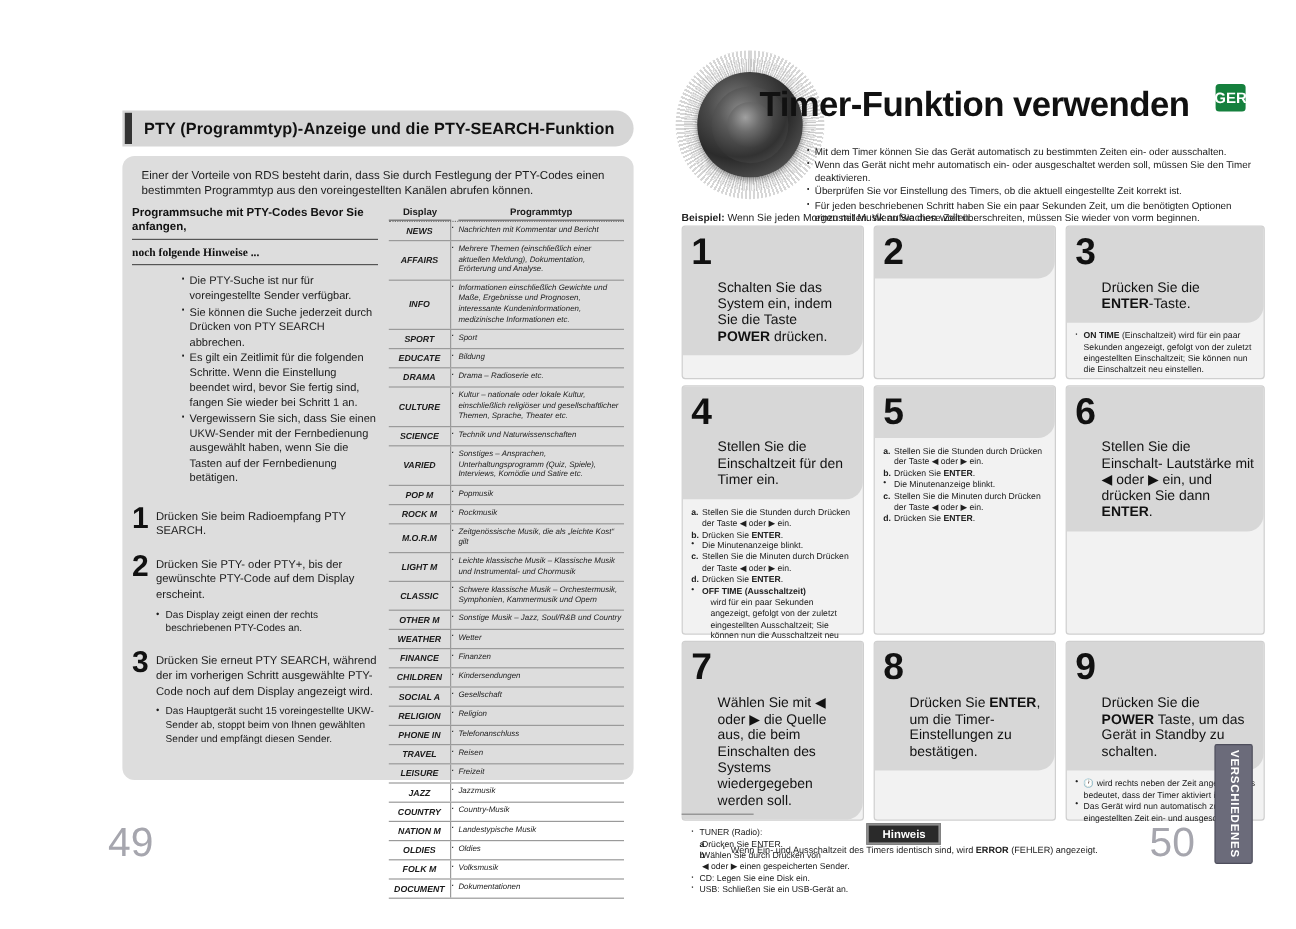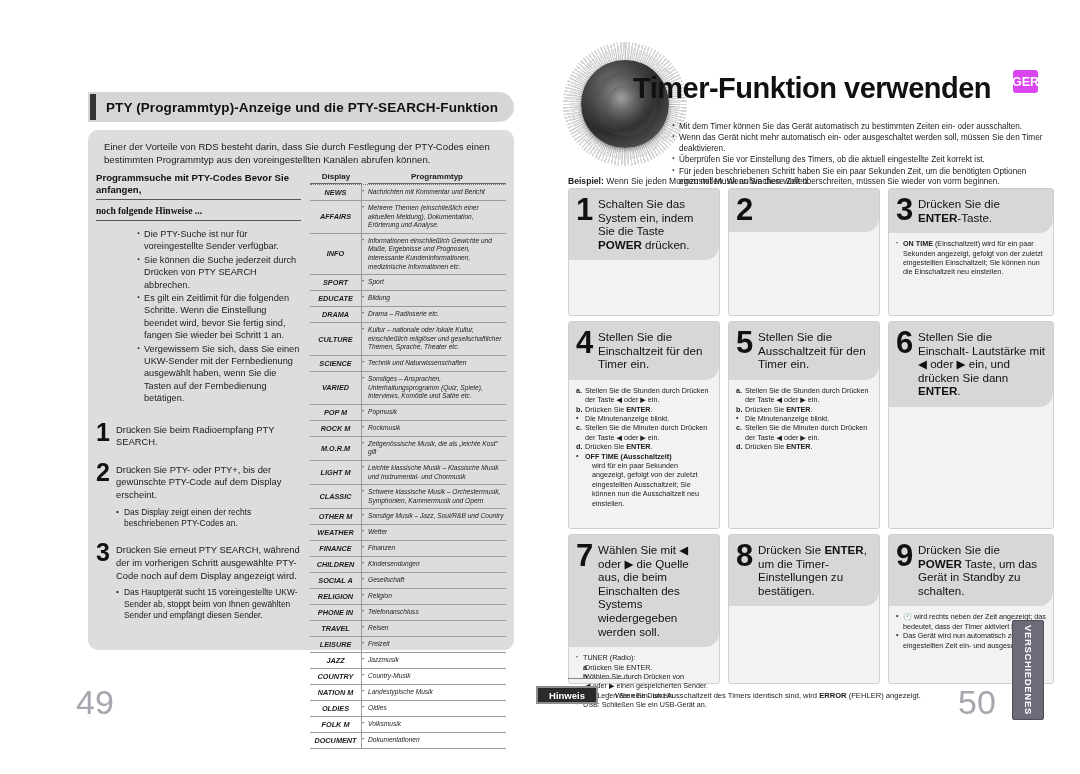--- a/index.html
+++ b/index.html
@@ -8,21 +8,21 @@
     width:1080px; height:774px;
     background:#ffffff;
     font-family:"Liberation Sans", sans-serif;
     color:#1a1a1a;
     position:relative;
     overflow:hidden;
   }
   .page { position:absolute; inset:0; }
 
   
-  .left-page { position:absolute; left:0; top:0; width:540px; height:600px; }
+  .left-page { position:absolute; left:14px; top:0; width:540px; height:600px; }
 
   .section-title-bar{
     position:absolute; left:88px; top:92px; width:426px; height:30px;
     background:#d6d6d6;
     border-radius:0 15px 15px 0;
     display:flex; align-items:center;
   }
   .section-title-bar .accent{
     width:6px; height:26px; background:#333; margin-left:2px; flex:0 0 auto;
   }
@@ -140,21 +140,21 @@
     background:radial-gradient(circle at 40% 34%, #a0a0a0 0%, #6d6d6d 35%, #3a3a3a 80%);
   }
 
   .page-title{
     position:absolute; left:633px; top:72px;
     font-size:29px; font-weight:bold; letter-spacing:-0.5px; color:#111;
     white-space:nowrap;
   }
   .ger-badge{
     position:absolute; left:1013px; top:70px; width:25px; height:23px;
-    background:#d946ef; border-radius:3px; color:#fff;
+    background:#15803d; border-radius:3px; color:#fff;
     font-size:12.5px; font-weight:bold;
     display:flex; align-items:center; justify-content:center;
   }
   .intro-bullets{
     position:absolute; left:632px; top:106px; width:420px;
   }
   .intro-bullets li{
     list-style:none; font-size:8.2px; line-height:10.8px; color:#1b1b1b;
     padding-left:7px; position:relative; margin-bottom:.5px;
   }
@@ -182,35 +182,35 @@
   .bubble{
     background:#d7d7d7; border-radius:0 0 14px 0;
     display:flex; padding:7px 8px 9px 7px;
     border-top-left-radius:0;
   }
   .bubble .n{
     font-size:31px; font-weight:bold; line-height:27px; color:#111;
     width:22px; flex:0 0 auto;
   }
   .bubble .t{
-    font-size:11.6px; line-height:13.6px; color:#111; padding-top:1px;
+    font-size:11.6px; line-height:13.6px; color:#111; padding-top:1px;margin-top:36px;
   }
   .bubble .t b{ font-weight:bold; }
   .sbody{ padding:6px 7px 6px 7px; font-size:7.2px; line-height:9.4px; color:#202020; }
   .sbody .dot{ padding-left:7px; position:relative; }
   .sbody .dot:before{ content:"\00B7"; position:absolute; left:0; top:-1px; font-weight:bold; }
   .sbody .bul{ padding-left:7px; position:relative; }
   .sbody .bul:before{ content:"\2022"; position:absolute; left:0; top:-1px; font-size:7px; }
   .sbody .lt{ padding-left:9px; position:relative; }
   .sbody .lt>span.l{ position:absolute; left:0; top:0; font-weight:bold; }
   .sbody .ind{ padding-left:9px; }
   .sbody .ind2{ padding-left:16px; }
 
   .hinweis-wrap{
-    position:absolute; left:536px; top:686px; display:flex; align-items:center;
+    position:absolute; left:592px; top:686px; display:flex; align-items:center;flex-direction:column;
   }
   .hinweis-badge{
     width:62px; height:18px; background:#2a2a2a; color:#fff;
     border:2px solid #8e8e8e;
     font-size:9.5px; font-weight:bold;
     display:flex; align-items:center; justify-content:center;
   }
   .hinweis-text{
     margin-left:10px; font-size:7.6px; color:#1b1b1b; position:relative; padding-left:7px;
   }
@@ -474,21 +474,20 @@
             <div class="bul ind">Die Minutenanzeige blinkt.</div>
             <div class="lt"><span class="l">c.</span>Stellen Sie die Minuten durch Drücken der Taste ◀ oder ▶ ein.</div>
             <div class="lt"><span class="l">d.</span>Drücken Sie <b>ENTER</b>.</div>
             <div class="bul ind"><b>OFF TIME (Ausschaltzeit)</b></div>
             <div class="ind2">wird für ein paar Sekunden angezeigt, gefolgt von der zuletzt eingestellten Ausschaltzeit; Sie können nun die Ausschaltzeit neu einstellen.</div>
           </div>
         </div>
         <div class="scell w2" style="height: 208px;">
           <div class="bubble">
             <div class="n">5</div>
-            <div class="t">Stellen Sie die Ausschaltzeit für den Timer ein.</div>
           </div>
           <div class="sbody">
             <div class="lt"><span class="l">a.</span>Stellen Sie die Stunden durch Drücken der Taste ◀ oder ▶ ein.</div>
             <div class="lt"><span class="l">b.</span>Drücken Sie <b>ENTER</b>.</div>
             <div class="bul ind">Die Minutenanzeige blinkt.</div>
             <div class="lt"><span class="l">c.</span>Stellen Sie die Minuten durch Drücken der Taste ◀ oder ▶ ein.</div>
             <div class="lt"><span class="l">d.</span>Drücken Sie <b>ENTER</b>.</div>
           </div>
         </div>
         <div class="scell w3" style="height: 208px;">

